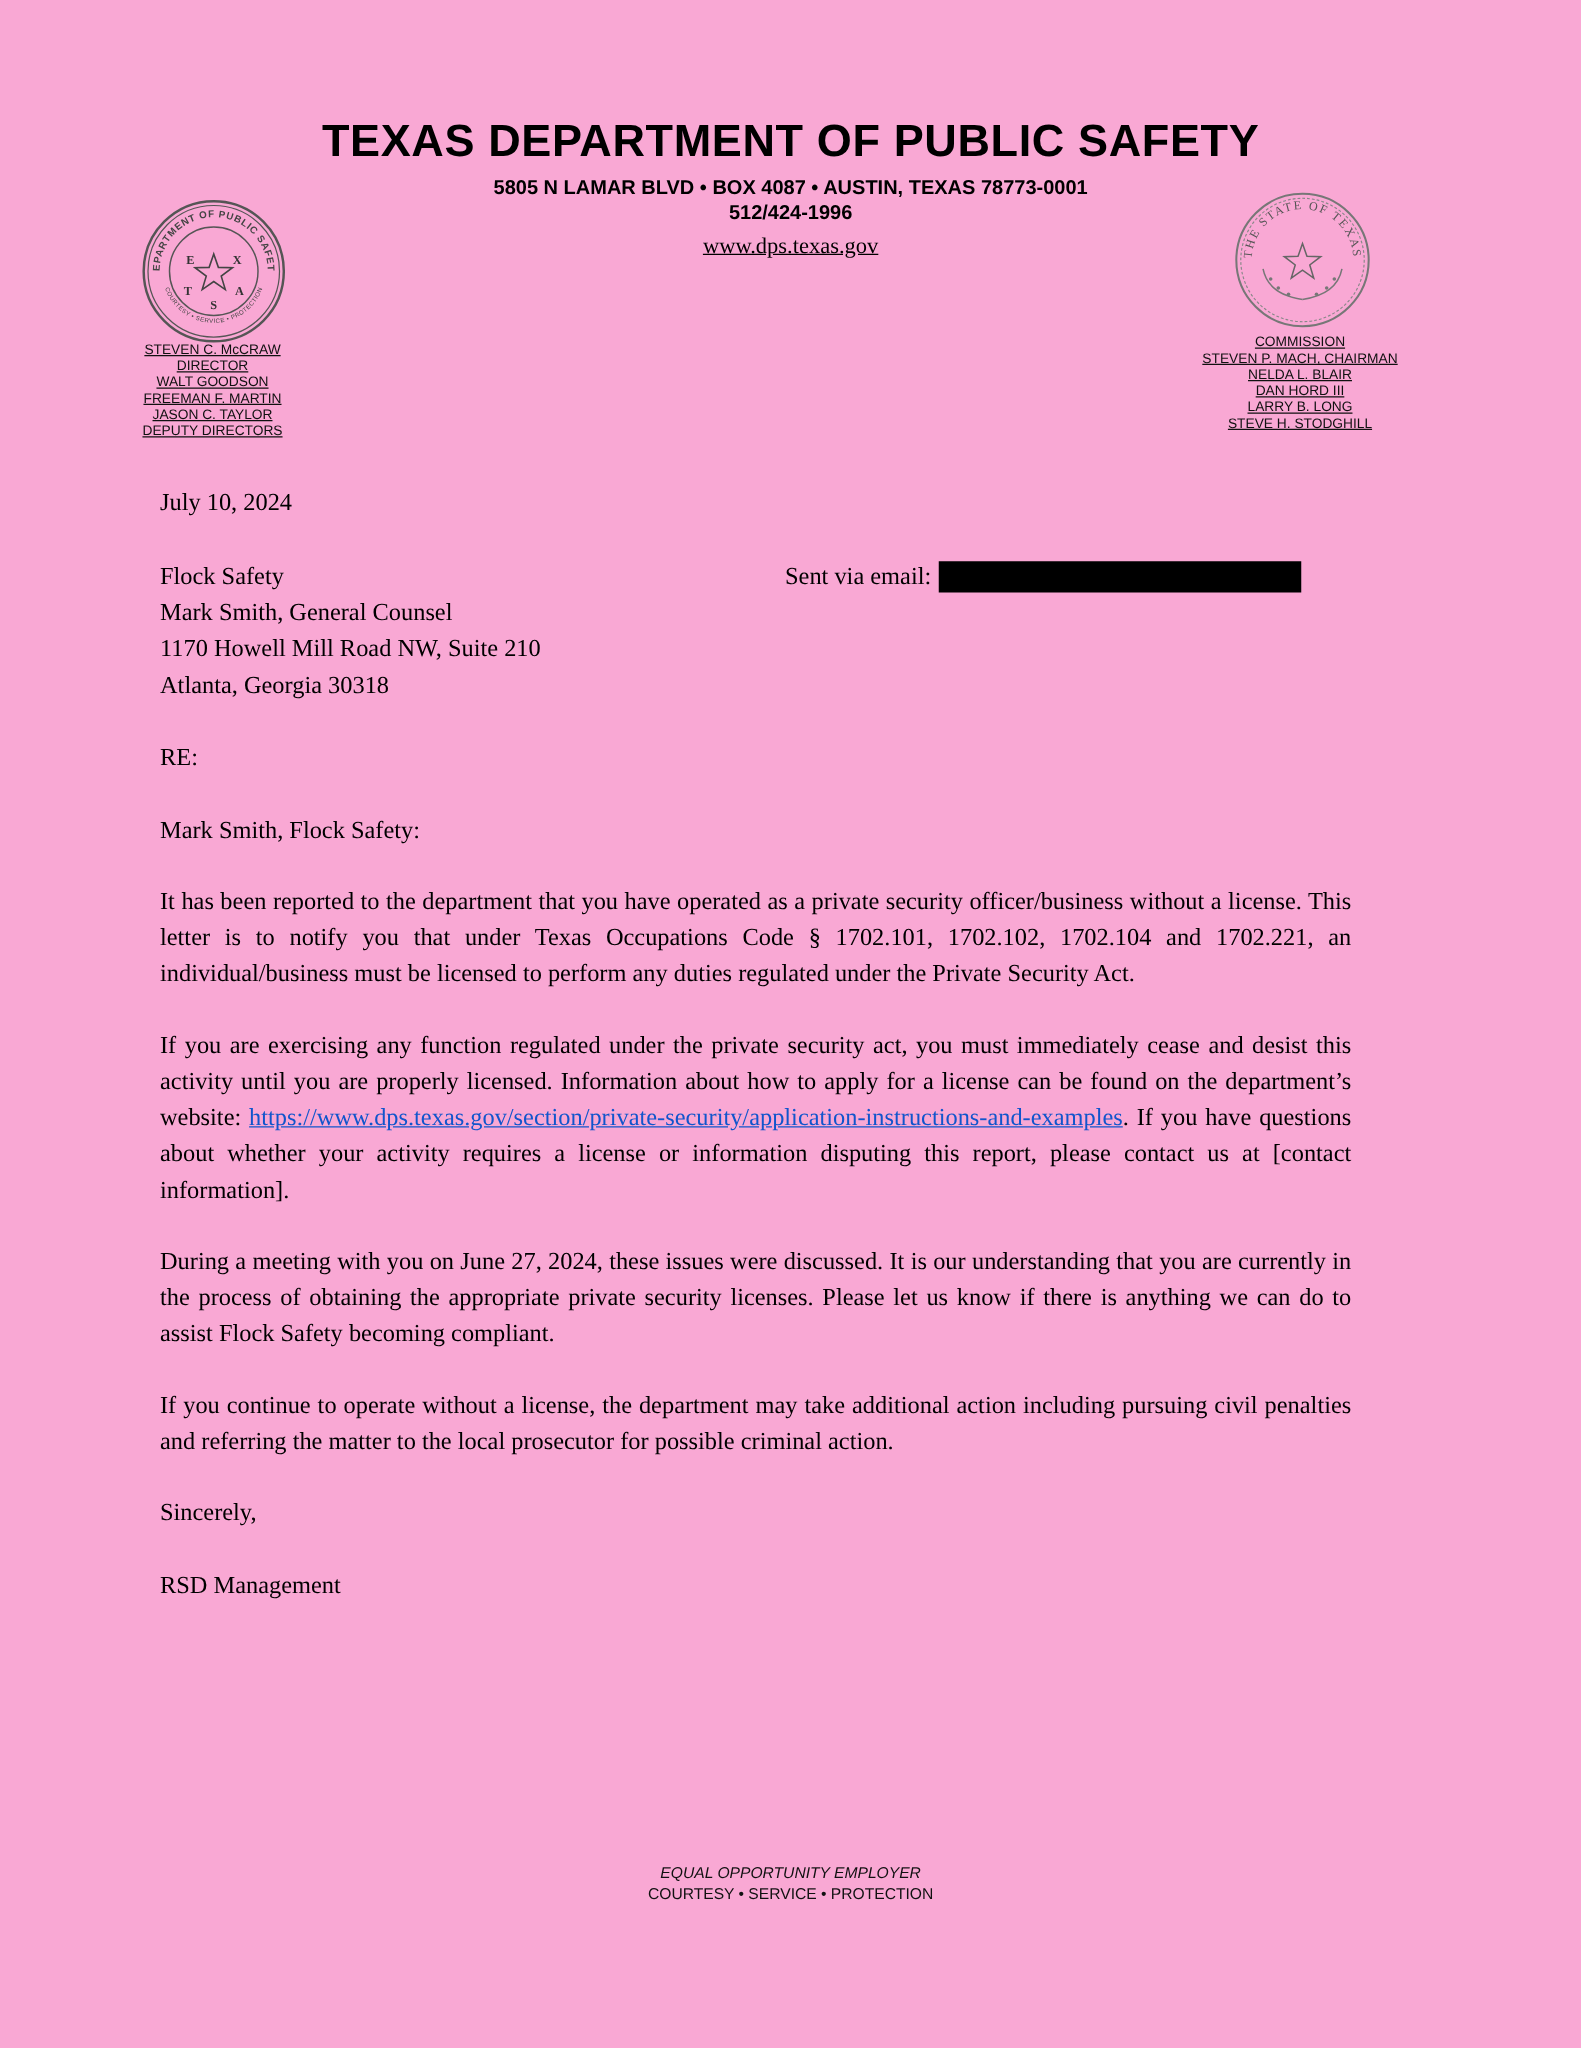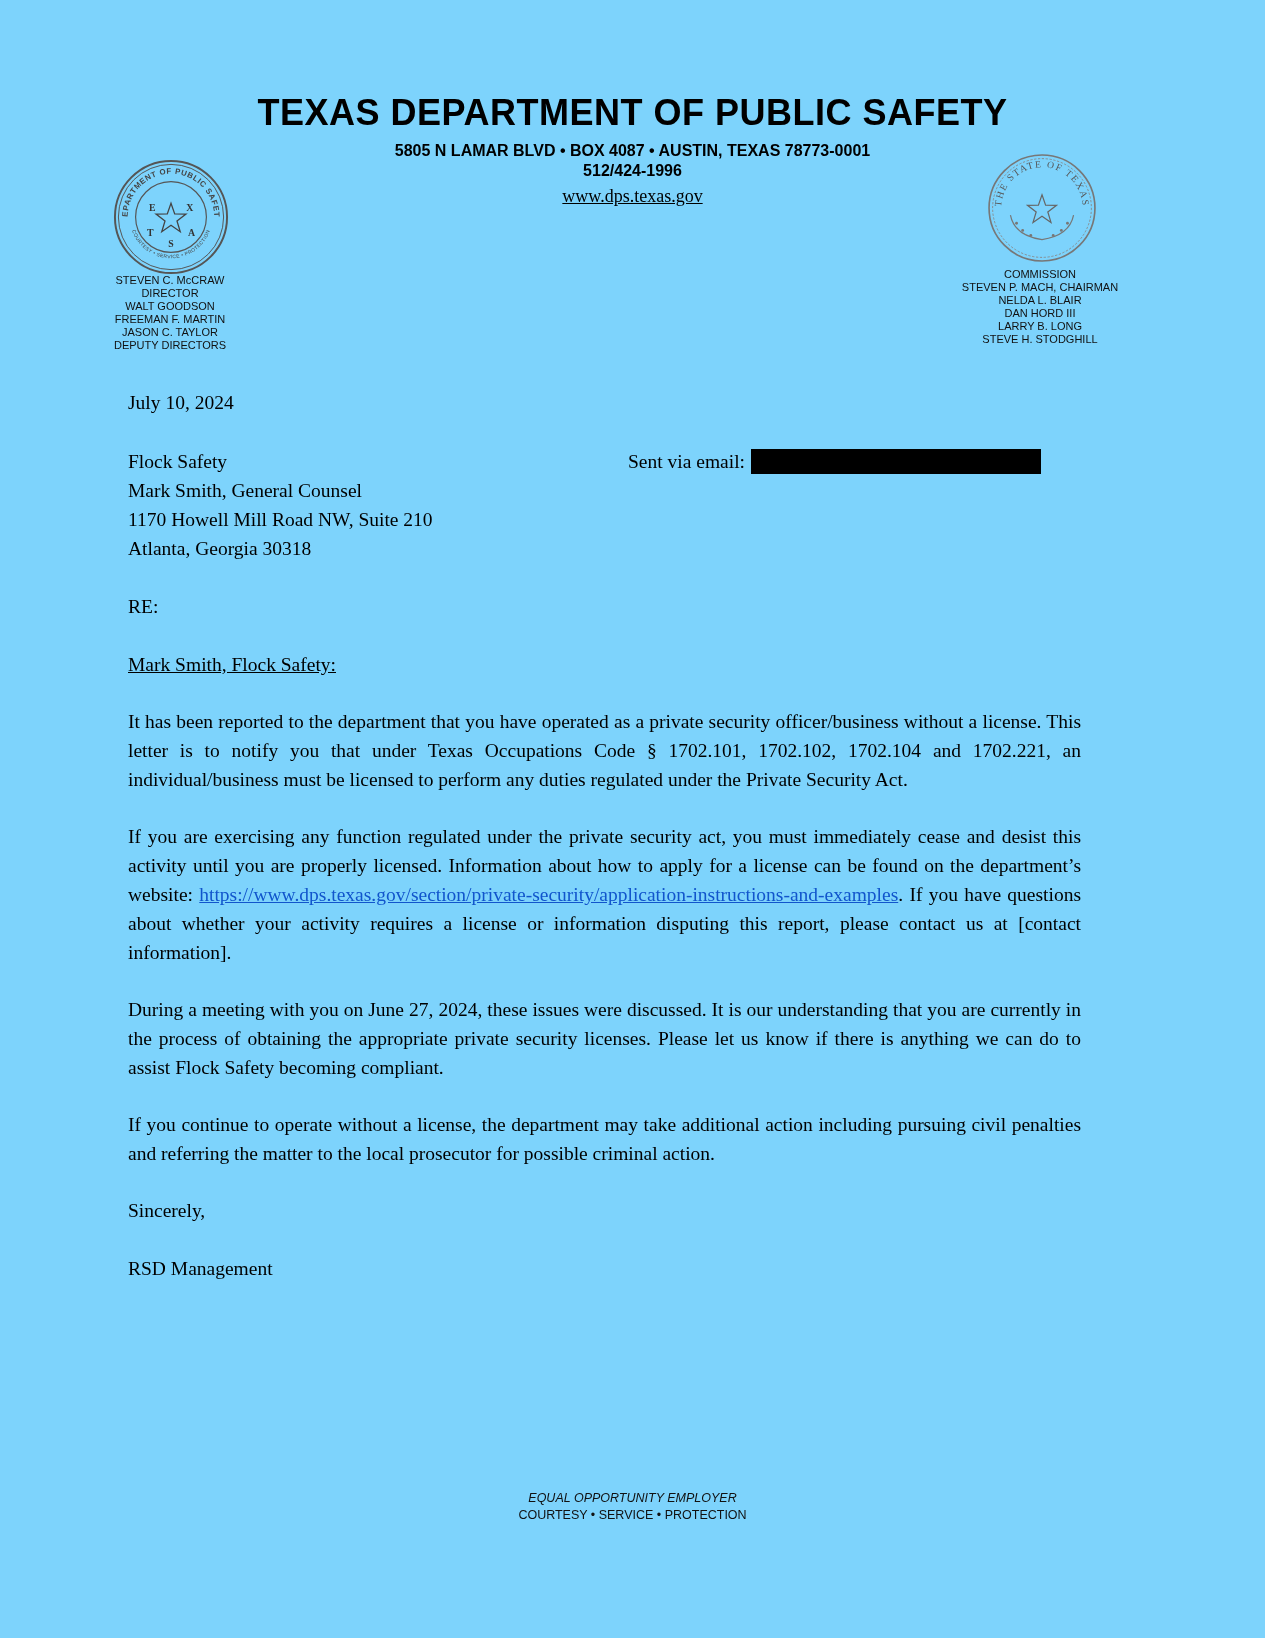--- a/index.html
+++ b/index.html
@@ -1,21 +1,21 @@
 <!DOCTYPE html>
 <html><head>
 <meta charset="utf-8">
 <style>
   * { box-sizing: border-box; margin: 0; padding: 0; }
   html, body { background: #ffffff; }
   .page {
     position: relative;
     width: 1265px;
     height: 1638px;
-    background: #7dd3fc;
+    background: #f9a8d4;
     font-family: "Liberation Serif", serif;
     color: #000;
     overflow: hidden;
   }
 
   
   .letterhead-center {
     position: absolute;
     top: 92px; left: 0; right: 0;
     text-align: center;
@@ -51,20 +51,21 @@
   .seal-left  { left: 112px; top: 158px; width: 118px; height: 118px; }
   .seal-right { left: 986px; top: 152px; width: 112px; height: 112px; }
 
   .officials {
     position: absolute;
     text-align: center;
     font-family: "Liberation Sans", sans-serif;
     font-size: 11px;
     line-height: 13px;
     color: #111;
+    text-decoration: underline;
   }
   .officials-left  { left: 80px;  top: 274px; width: 180px; }
   .officials-right { left: 925px; top: 268px; width: 230px; }
 
   
   .letter-body {
     position: absolute;
     left: 128px;
     top: 388px;
     width: 953px;
@@ -88,21 +89,21 @@
     display: inline-block;
     width: 290px;
     height: 25px;
     background: #000;
     margin-left: 6px;
   }
 
   .re-row { display: flex; margin-top: 29px; }
   .re-label { width: 72px; flex: none; }
 
-  .salutation { margin-top: 29px; text-decoration: underline; }
+  .salutation { margin-top: 29px; }
 
   .para {
     margin-top: 28px;
     text-align: justify;
   }
   .para a {
     color: #1155cc;
   }
 
   .closing   { margin-top: 28px; }

